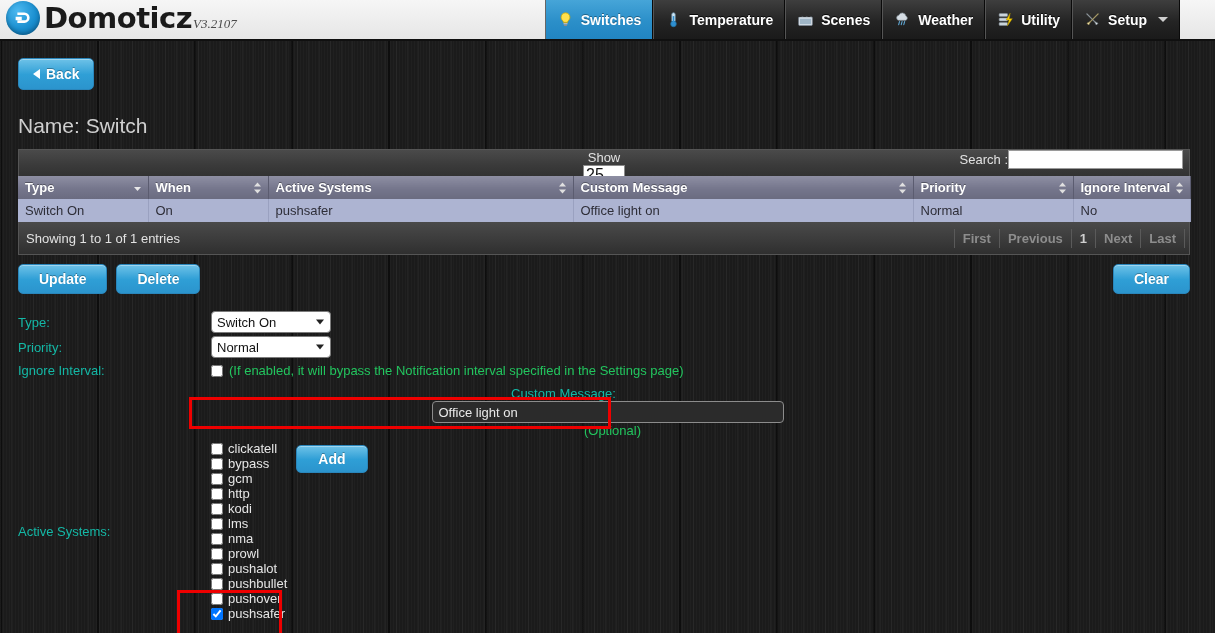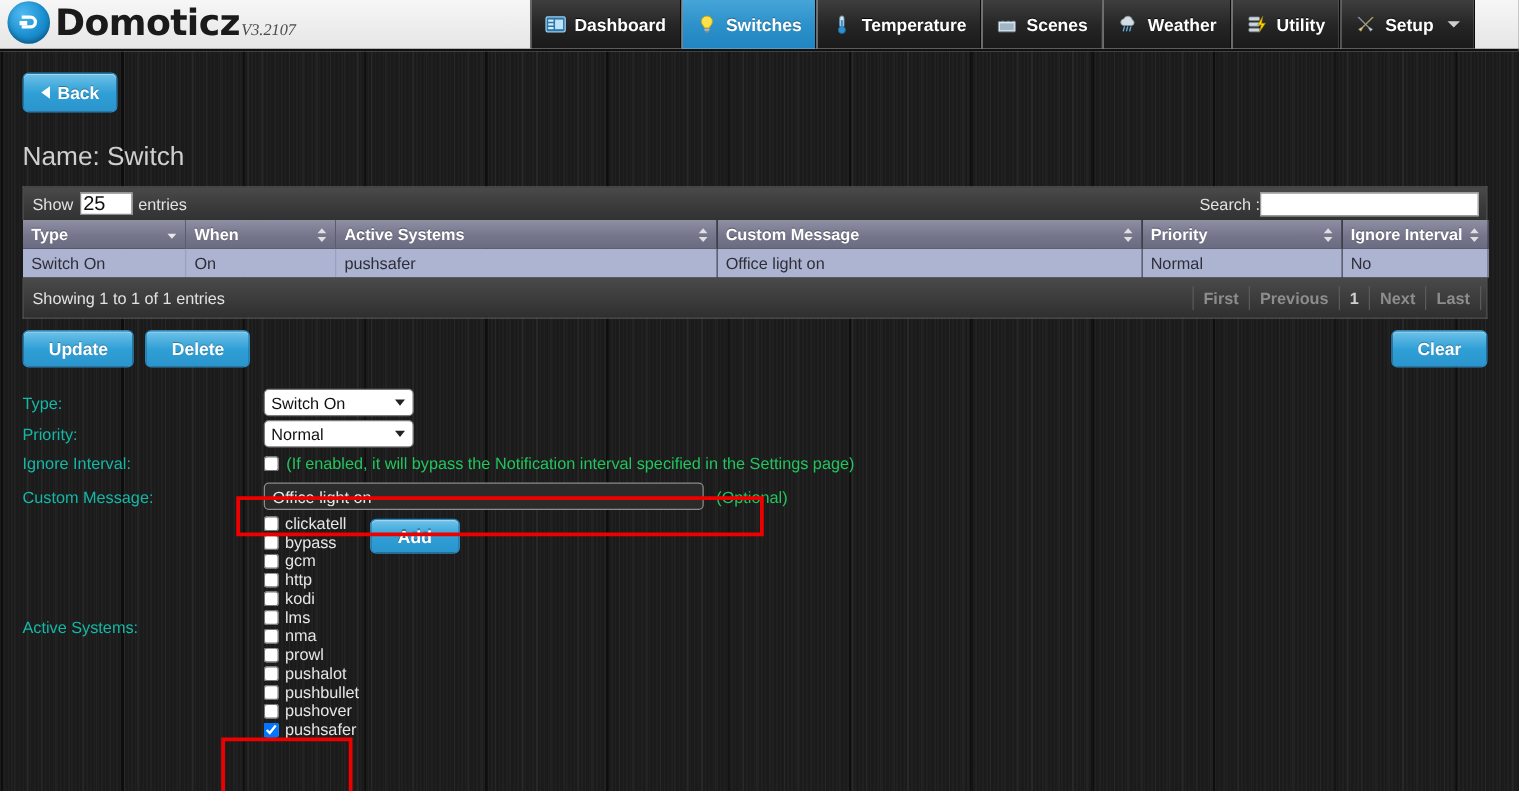--- a/index.html
+++ b/index.html
@@ -124,20 +124,21 @@
   
   #table-panel { width: 1172px; }
   #table-toolbar {
     background-image: linear-gradient(#4a4a4a, #3a3a3a 60%, #323232);
     border: 1px solid #555;
     border-bottom: none;
     height: 27px;
     display: flex; align-items: center;
     padding: 0 7px;
     position: relative;
+    flex-direction: column;
   }
   #table-toolbar .lbl { font-size: 13px; color: #e2e2e2; }
   #length-select {
     appearance: none; -webkit-appearance: none;
     background: #fff; color: #111;
     border: 1px solid #8a8a8a;
     font-family: "Liberation Sans", sans-serif;
     font-size: 16px;
     height: 18px;
     width: 42px;
@@ -300,30 +301,20 @@
         <path d="M5 5 h8 a6 6 0 0 1 0 12 h-8 v-3 h8 a3 3 0 0 0 0-6 h-8 z" fill="#ffffff"></path>
         <path d="M3 10 h7 v4 h-7 z" fill="#ffffff"></path>
       </svg>
     </span>
     <span id="brand-text">Domoticz</span>
     <span id="brand-version">V3.2107</span>
   </div>
 
   <nav id="mainnav">
 
-    <div class="navtab">
-      <svg class="ico" viewBox="0 0 20 20">
-        <rect x="1" y="3" width="18" height="14" rx="1.5" fill="#2e77ad" stroke="#9dd3f3" stroke-width="1.2"></rect>
-        <rect x="3" y="5.5" width="5" height="2" fill="#d8eefb"></rect>
-        <rect x="3" y="9" width="5" height="2" fill="#d8eefb"></rect>
-        <rect x="3" y="12.5" width="5" height="2" fill="#d8eefb"></rect>
-        <rect x="9.5" y="5.5" width="7.5" height="9" fill="#bfe3f8"></rect>
-      </svg>
-      <span>Dashboard</span>
-    </div>
 
     <div class="navtab active">
       <svg class="ico" viewBox="0 0 20 20">
         <path d="M10 2.2c-3.1 0-5.2 2.3-5.2 5.1 0 2 1.2 3.3 2 4.3.5.7.7 1.2.7 1.8h5c0-.6.2-1.1.7-1.8.8-1 2-2.3 2-4.3 0-2.8-2.1-5.1-5.2-5.1z" fill="#ffe14d" stroke="#c9a400" stroke-width="0.9"></path>
         <rect x="7.6" y="14.2" width="4.8" height="1.7" rx="0.5" fill="#b9b9b9"></rect>
         <rect x="8.2" y="16.2" width="3.6" height="1.5" rx="0.6" fill="#8d8d8d"></rect>
       </svg>
       <span>Switches</span>
     </div>
 
@@ -506,21 +497,21 @@
         <span class="dd-caret"></span>
       </span>
     </div>
 
     <div class="form-row" style="margin-top:5px;">
       <div class="form-label">Ignore Interval:</div>
       <input type="checkbox" style="">
       <span class="hint">(If enabled, it will bypass the Notification interval specified in the Settings page)</span>
     </div>
 
-    <div class="form-row" style="margin-top:8px;">
+    <div class="form-row" style="margin-top:8px;flex-direction:column;">
       <div class="form-label">Custom Message:</div>
       <input id="custom-message" type="text" value="Office light on" style="">
       <span class="hint" style="margin-left:10px;">(Optional)</span>
     </div>
 
     <div id="systems-row">
       <div class="form-label">Active Systems:</div>
       <div style="display:flex;flex-direction:row;">
         <div class="sys-list">
           <label class="sys-item">

